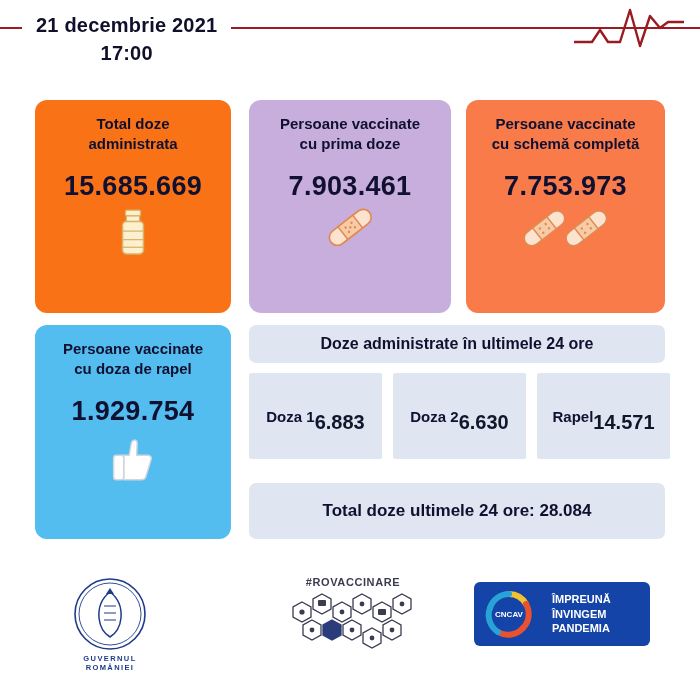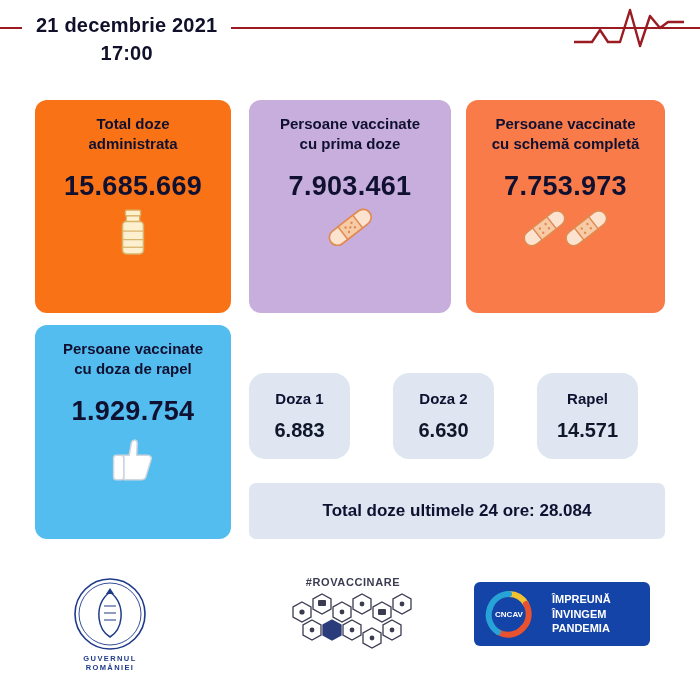--- a/index.html
+++ b/index.html
@@ -104,26 +104,26 @@
     display: flex;
     align-items: center;
     justify-content: center;
     font-size: 16px;
     font-weight: bold;
     color: #101030;
   }
   .mini {
     position: absolute;
     top: 281px;
-    width: 101px;
+    width: 133px;
     height: 86px;
     background: #dfe5f1;
-    border-radius: 16px;
-    display: flex;
-    flex-direction: column;
+    border-radius: 2px;
+    display: flex;
+    flex-direction: row;
     align-items: center;
     justify-content: center;
   }
   #mini-0 { left: 249px; }
   #mini-1 { left: 393px; }
   #mini-2 { left: 537px; }
   .mini-label {
     font-size: 15px;
     font-weight: bold;
     color: #101030;
@@ -300,20 +300,21 @@
     </div>
     <div class="card-value">1.929.754</div>
     <div class="card-icon">
       <svg viewBox="0 0 52 54" width="48" height="50">
         <path d="M14 24 L22 24 L24 12 C24.5 7 30 6 30.5 10.5 L30 24 L42 24 C45 24 46.5 26.5 45.5 29 L40 47 C39.3 49.5 37.5 50.5 35 50.5 L16 50.5 L16 24 Z" fill="#ffffff" stroke="#cfd6de" stroke-width="1.6" stroke-linejoin="round"></path>
         <rect x="5" y="24" width="11" height="26.5" rx="3" fill="#ffffff" stroke="#cfd6de" stroke-width="1.6"></rect>
       </svg>
     </div>
   </div>
 
+  <div class="panel-header">Doze administrate în ultimele 24 ore</div>
 
   <div class="mini" id="mini-0">
     <div class="mini-label">Doza 1</div>
     <div class="mini-value">6.883</div>
   </div>
   <div class="mini" id="mini-1">
     <div class="mini-label">Doza 2</div>
     <div class="mini-value">6.630</div>
   </div>
   <div class="mini" id="mini-2">

